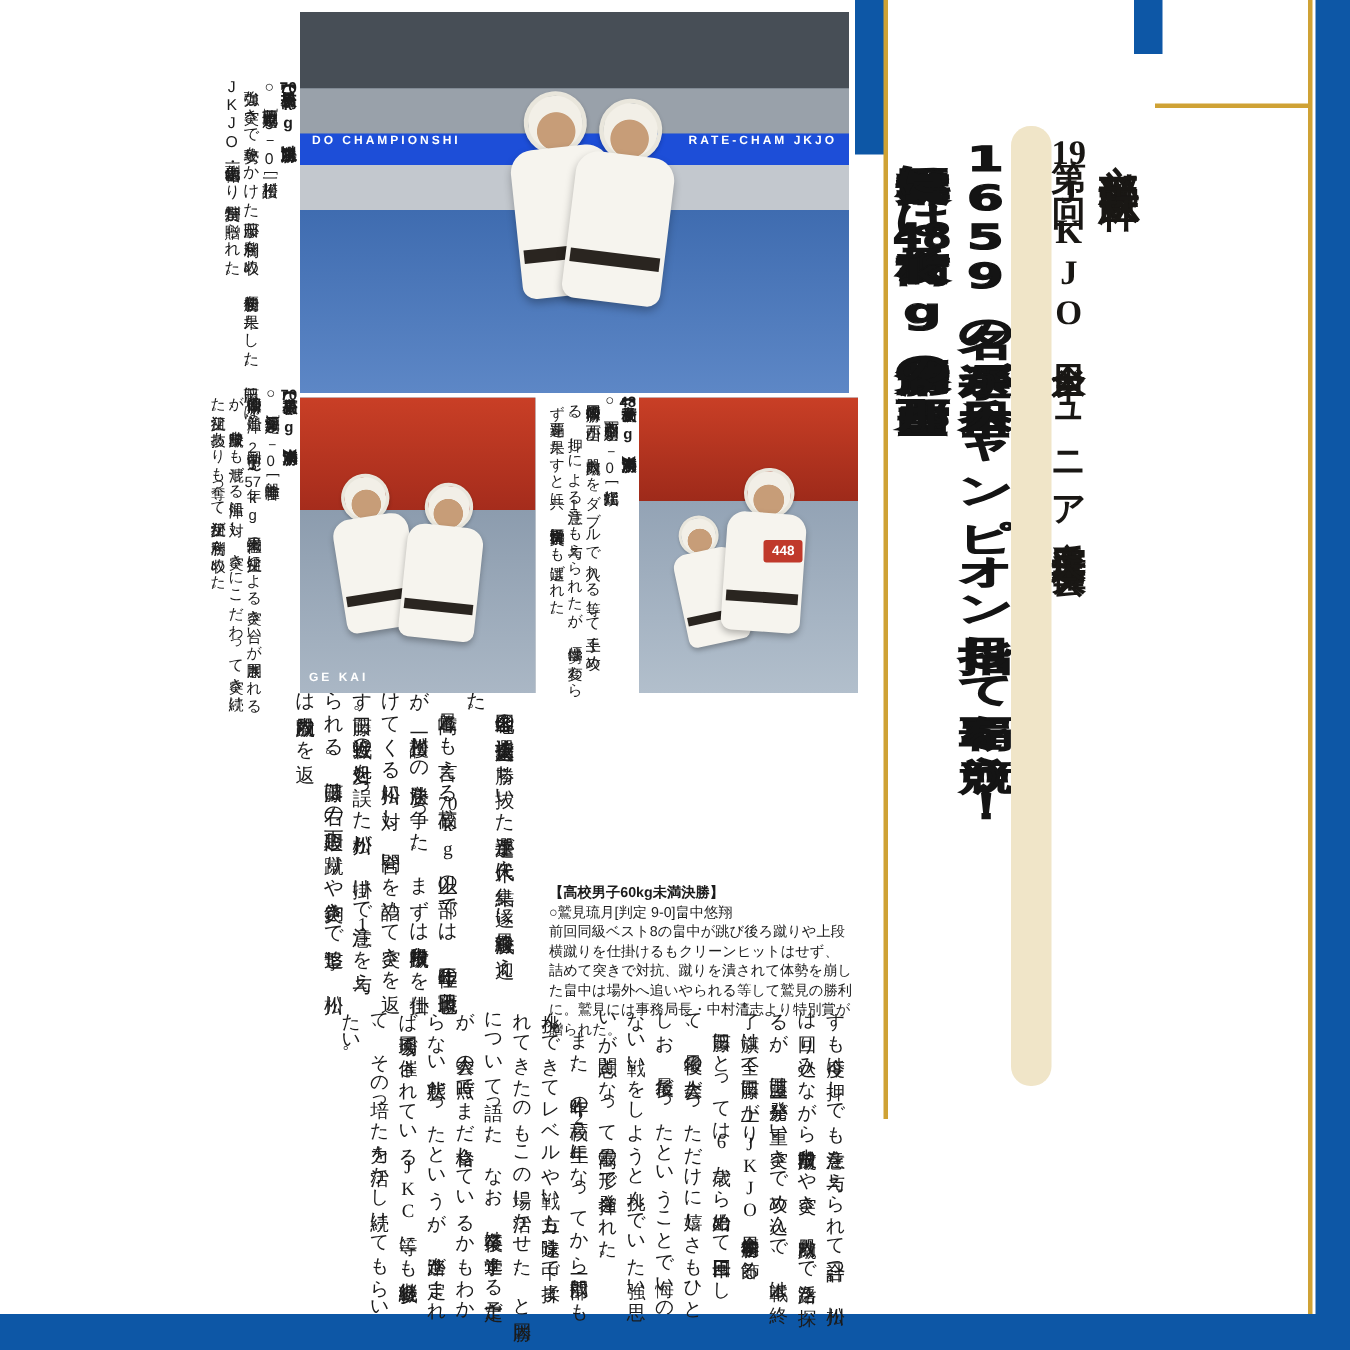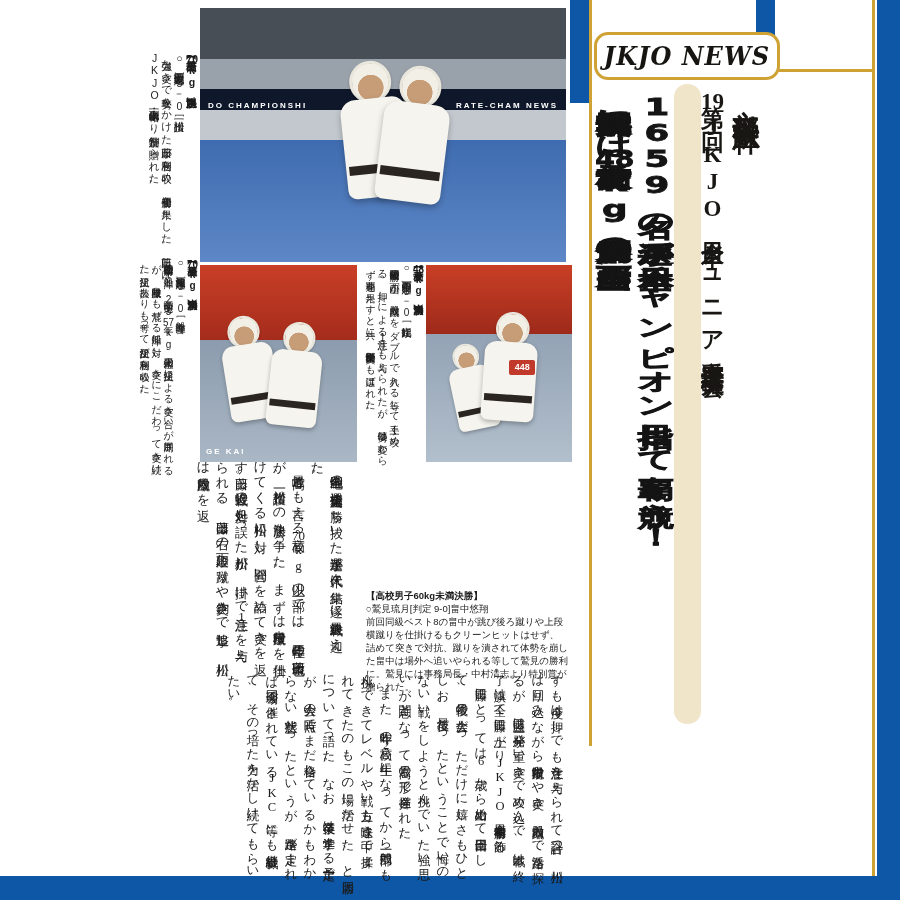--- a/index.html
+++ b/index.html
@@ -66,37 +66,34 @@
 <div id="page">
 
   <div class="abs gold" style="left:872px;top:0;width:3px;height:900px;"></div>
   <div class="abs blue" style="left:877px;top:0;width:23px;height:900px;"></div>
   <div class="abs blue" style="left:0;top:876px;width:900px;height:24px;"></div>
   <div class="abs blue" style="left:570px;top:0;width:20px;height:103px;"></div>
   <div class="abs blue" style="left:756px;top:0;width:19px;height:36px;"></div>
   <div class="abs gold" style="left:589px;top:0;width:3px;height:746px;"></div>
   <div class="abs gold" style="left:770px;top:69px;width:104px;height:3px;"></div>
 
-  <div class="abs logo-box">
-    <span class="logo-text">JKJO NEWS</span>
-  </div>
 
   <div class="abs vt kicker kicker1">文部科学大臣杯</div>
   <div class="abs vt kicker kicker2">第<span class="tcy">19</span>回JKJO全日本ジュニア空手道選手権大会</div>
   <div class="abs info-strip"></div>
   <div class="abs vt info-text">日時／2025年<span class="tcy">11</span>月<span class="tcy">23</span>日（日）　会場／東京・国立代々木競技場第一体育館　主催／全日本空手審判機構JKJO　総来場数／7820人</div>
   <div class="abs vt headline hl1">1659名の選手が全日本チャンピオン目指して覇を競う！</div>
   <div class="abs vt headline hl2">文部科学大臣賞には高校女子<span class="tcy">48</span>kg未満優勝の西山空那</div>
 
   <div class="abs ph" style="left:200px;top:8px;width:366px;height:254px;">
     <div class="band" style="top:0;height:20%;background:#474e56;"></div>
     <div class="band crowd-dots" style="top:20%;height:12%;background:#99a1aa;"></div>
-    <div class="band" style="top:32%;height:8%;background:#0f172a;display:flex;align-items:flex-end;justify-content:space-between;padding:0 8px;">
+    <div class="band" style="top:32%;height:8%;background:#1d4ed8;display:flex;align-items:flex-start;justify-content:space-between;padding:0 8px;">
       <span class="banner-text">DO CHAMPIONSHI</span>
-      <span class="banner-text">RATE-CHAM NEWS</span>
+      <span class="banner-text">RATE-CHAM JKJO</span>
     </div>
     <div class="band" style="top:40%;height:12%;background:#c3c8ce;"></div>
     <div class="band" style="top:52%;height:48%;background:linear-gradient(#3f6cb0,#5d87c6);"></div>
     <div class="fg" style="left:40%;top:21%;transform:scale(1.5) rotate(-6deg);">
         <div class="head"></div>
         <div class="gi"></div>
       </div>
     <div class="fg" style="left:55%;top:23%;transform:scale(1.5) rotate(7deg);">
         <div class="head"></div>
         <div class="gi"></div>

